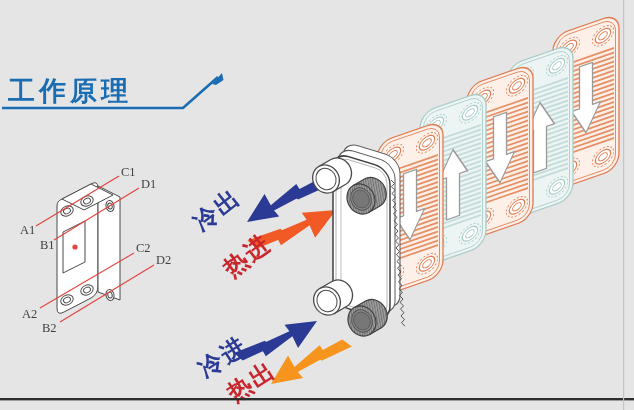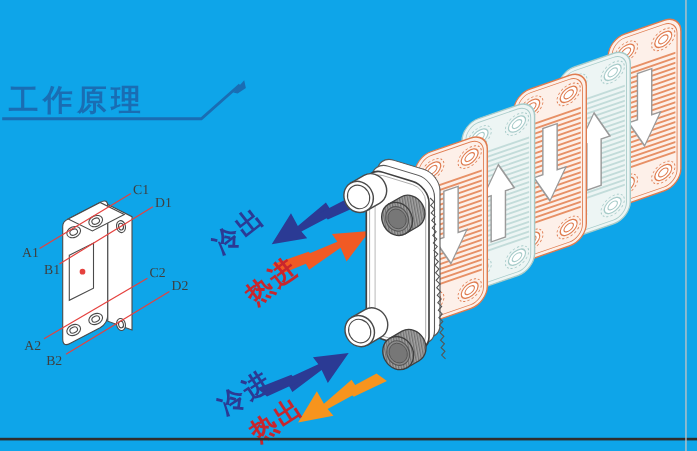--- a/index.html
+++ b/index.html
@@ -1,16 +1,16 @@
 <!DOCTYPE html>
 <html><head>
 <meta charset="utf-8">
 <style>
   html,body{margin:0;padding:0;background:#fff;}
-  .stage{position:relative;width:634px;height:410px;background:#0ea5e9;overflow:hidden;
+  .stage{position:relative;width:634px;height:410px;background:#e5e5e5;overflow:hidden;
          font-family:"DejaVu Sans","Liberation Sans",sans-serif;}
   svg{position:absolute;inset:0;}
   .page-title{font-size:27px;font-weight:bold;letter-spacing:4px;}
   .port-label{font-size:12.5px;fill:#3f3f3f;font-family:"Liberation Serif","DejaVu Serif",serif;}
   .flow-label{font-size:24px;font-weight:bold;letter-spacing:2px;text-anchor:middle;}
   .thinline{stroke:#4a4a4a;stroke-width:1;fill:#ffffff;}
   .thinline-nf{stroke:#4a4a4a;stroke-width:1;fill:none;}
 </style>
 </head>
 <body>

